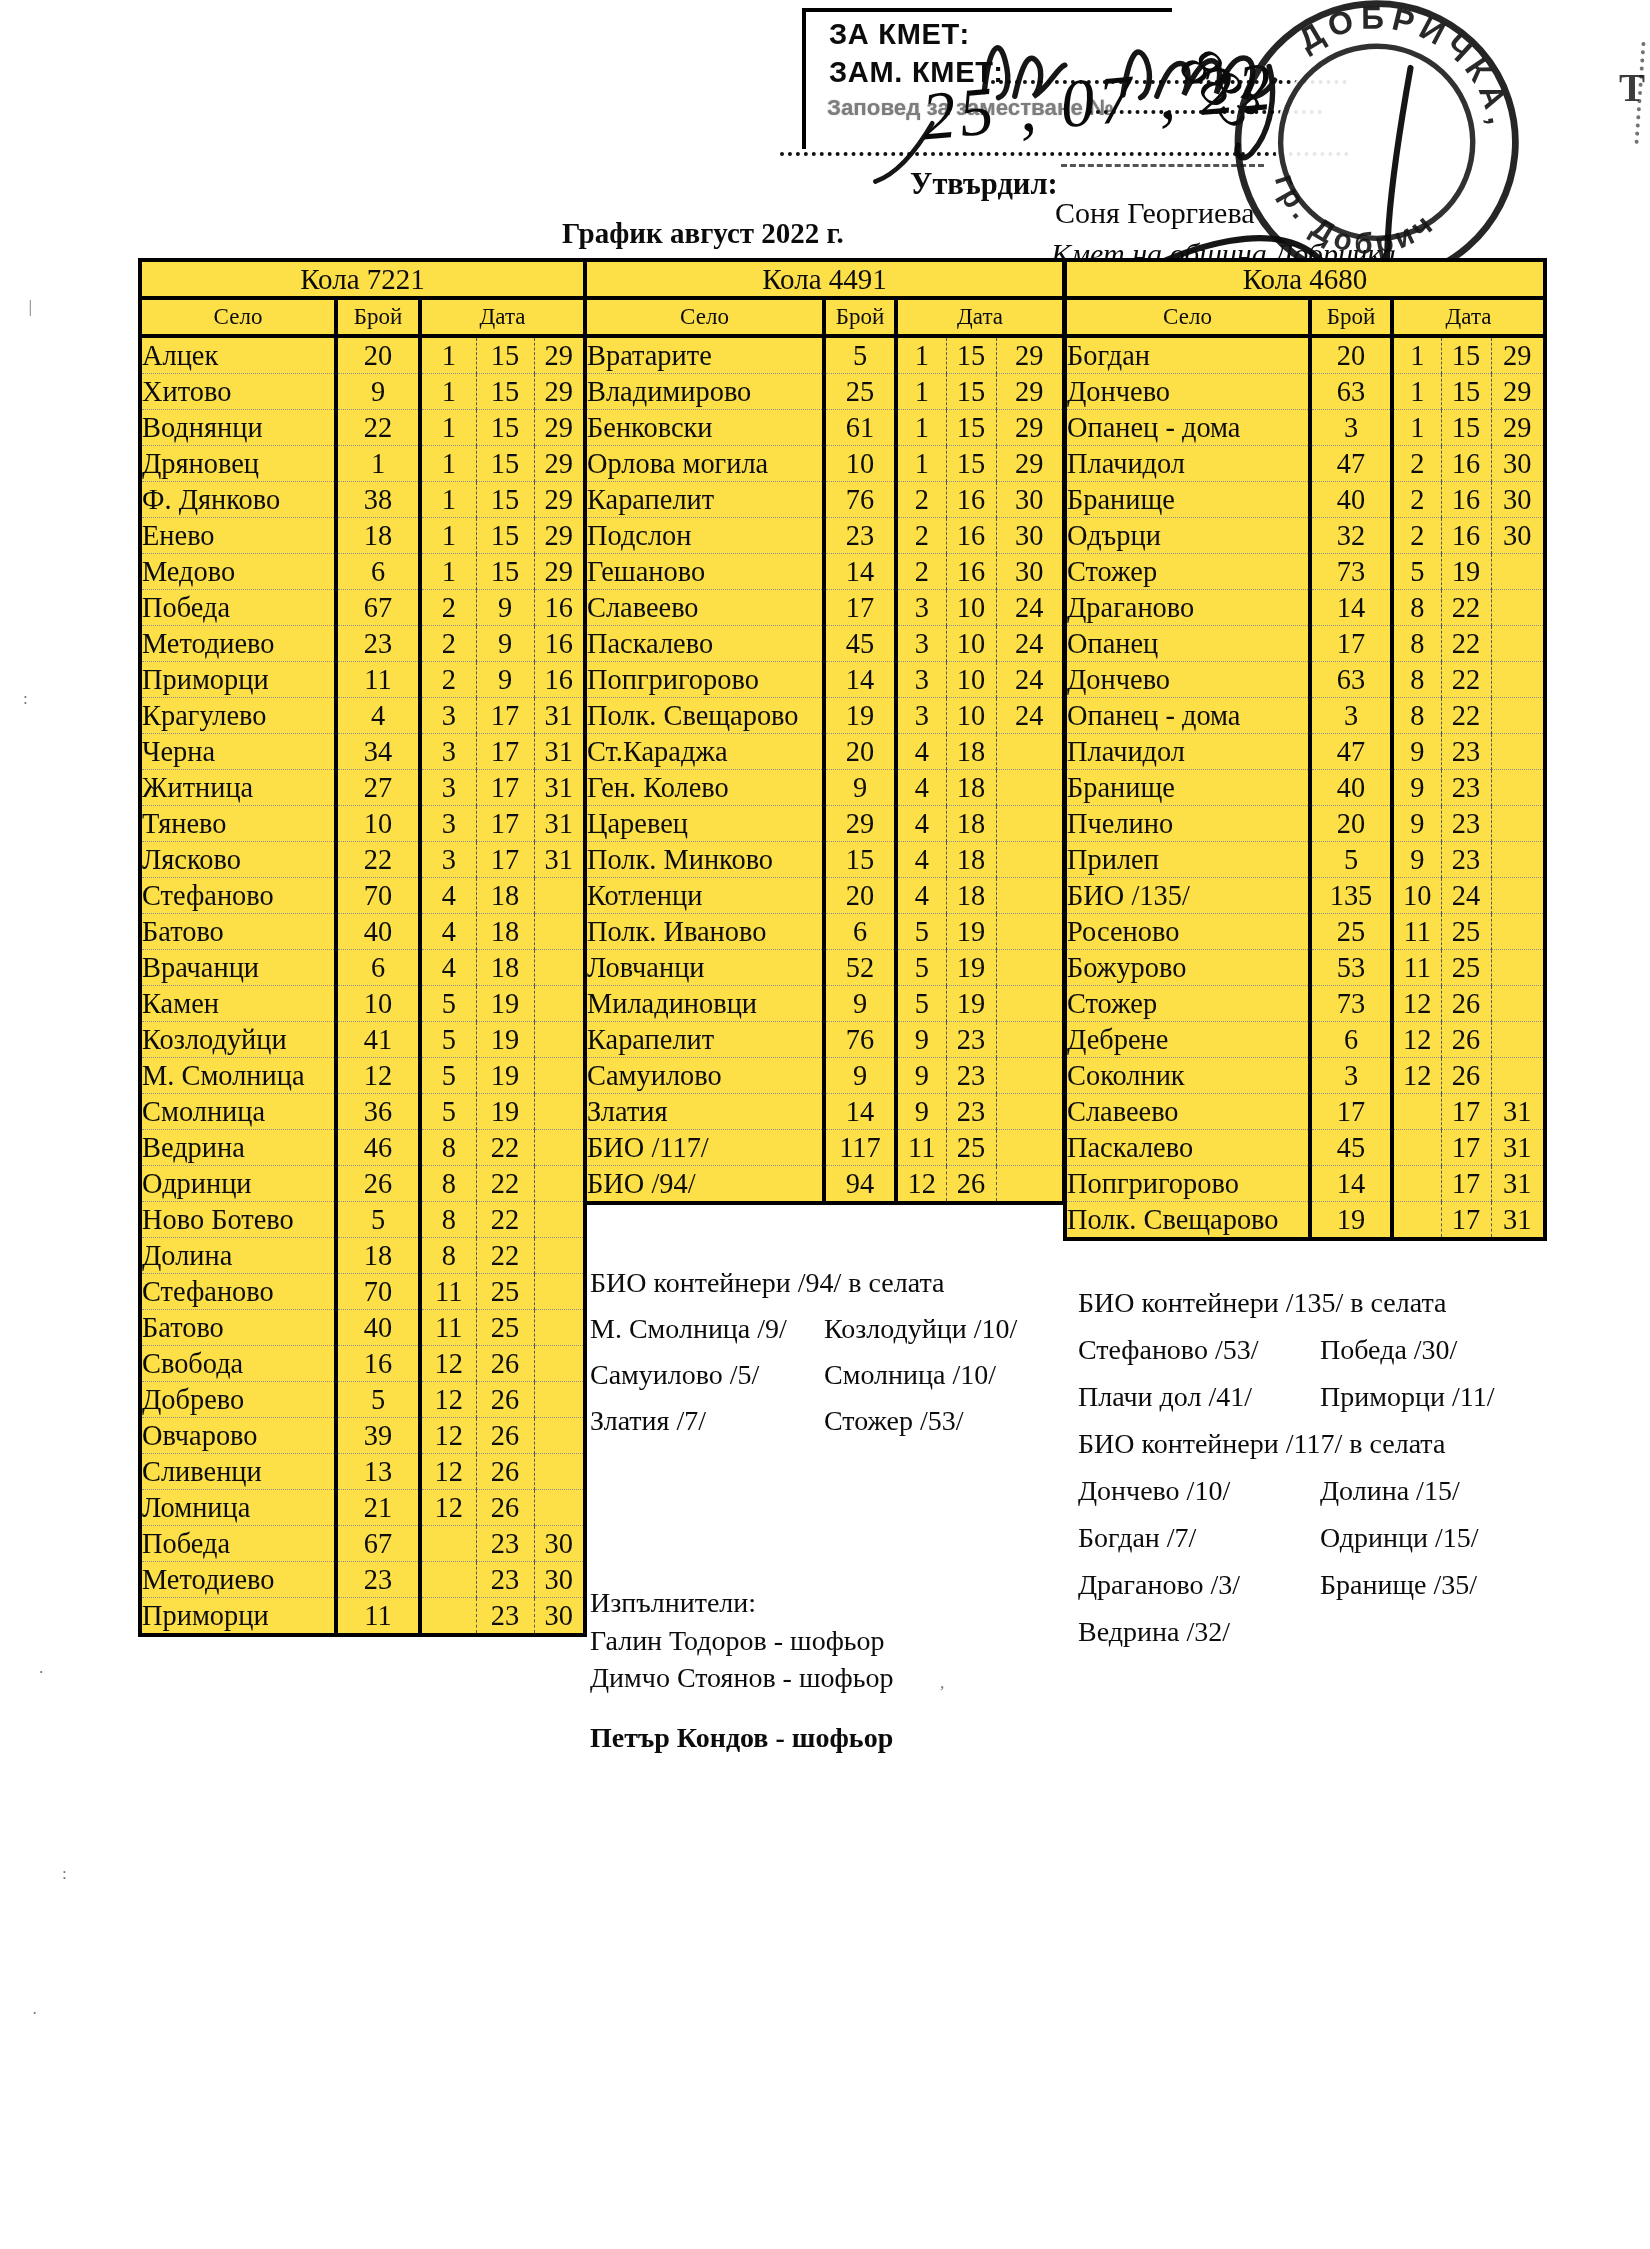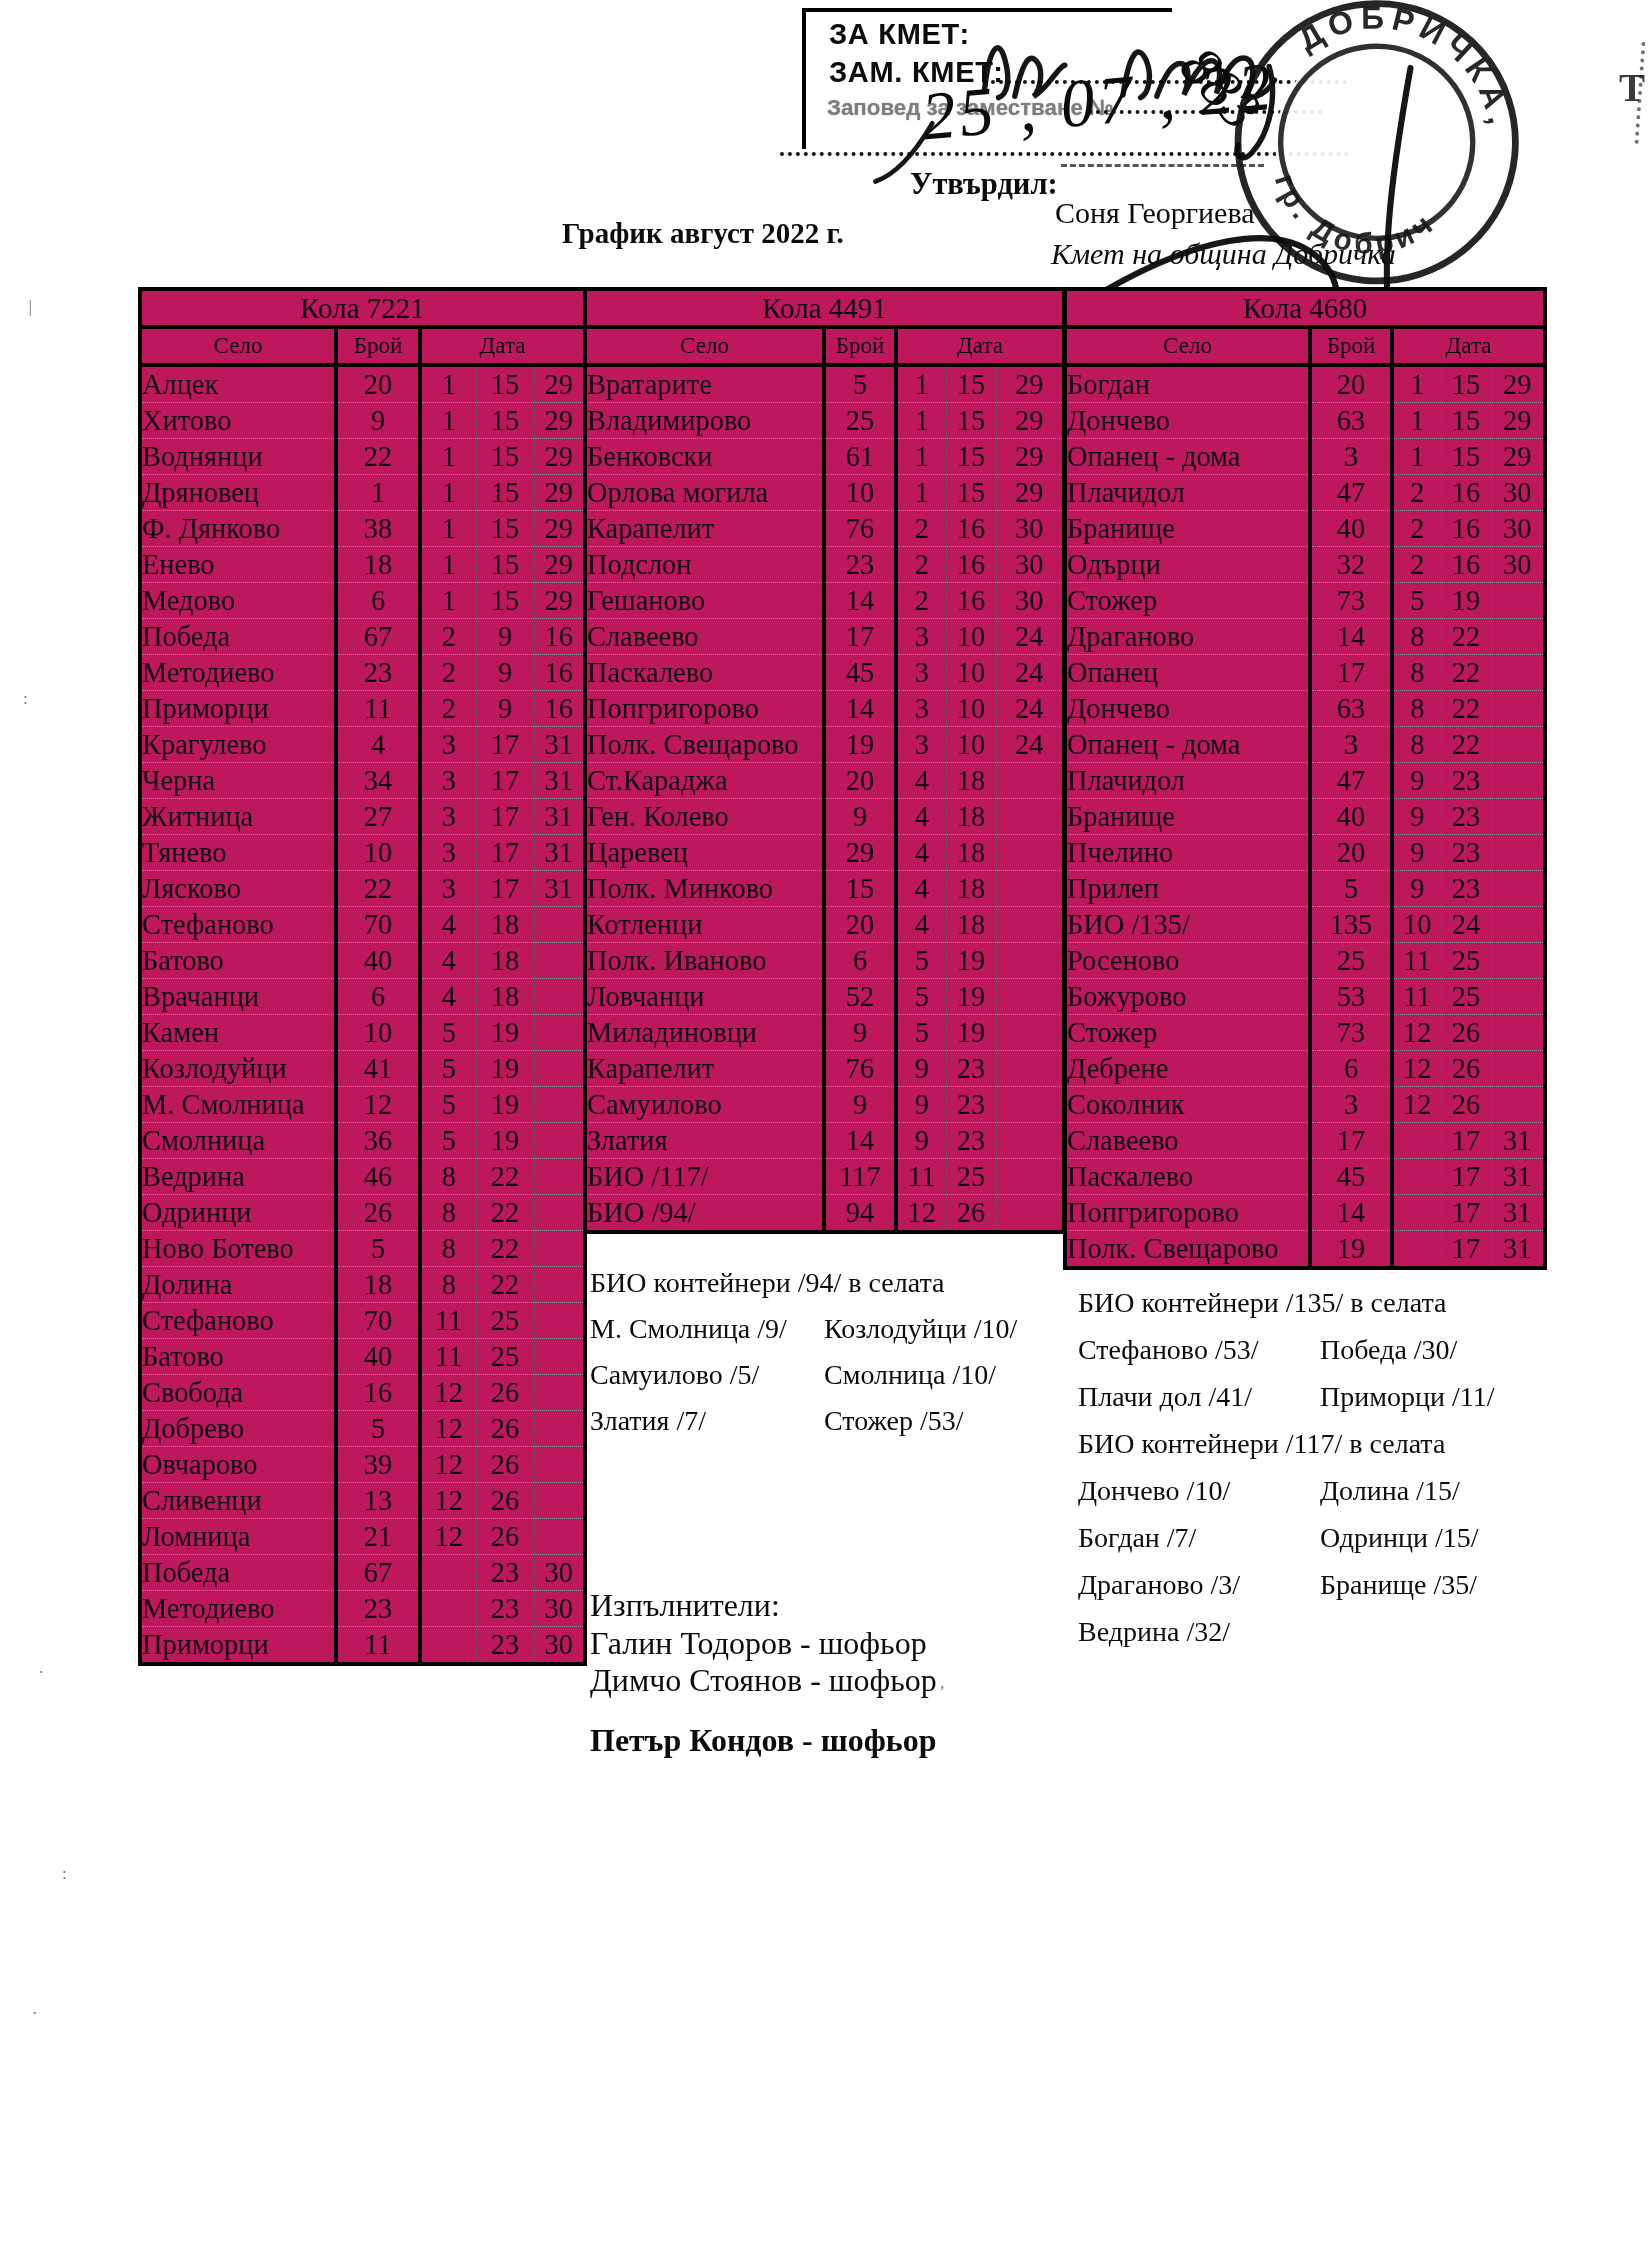--- a/index.html
+++ b/index.html
@@ -23,22 +23,22 @@
   .doc-title{position:absolute;left:562px;top:217px;font-weight:bold;font-size:29px;white-space:nowrap;}
   .approver-name{position:absolute;left:1055px;top:196px;font-weight:normal;font-size:30px;white-space:nowrap;}
   .approver-title{position:absolute;left:1051px;top:237px;font-style:italic;font-size:30px;white-space:nowrap;}
   .hw{position:absolute;font-style:italic;white-space:nowrap;color:#0a0a0a;}
   .hw-num{left:1217px;top:32.5px;font-size:58px;transform:rotate(48deg);transform-origin:left top;}
   .hw-date{left:921px;top:62px;font-size:68px;letter-spacing:4.1px;transform:rotate(-5deg);}
   .edge-mark{position:absolute;left:1638px;top:42px;height:102px;border-left:4.1px dotted #444;
              transform:rotate(4deg);opacity:.75;}
   .edge-t{position:absolute;left:1619px;top:65px;font-weight:bold;font-size:39px;opacity:.8;}
   
-  table.kola{position:absolute;top:287px;border-collapse:collapse;table-layout:fixed;
-             font-size:28.4px;line-height:34px;background:#be185d;border:4.1px solid #000;}
+  table.kola{position:absolute;top:258px;border-collapse:collapse;table-layout:fixed;
+             font-size:28.4px;line-height:34px;background:#fde047;border:4.1px solid #000;}
   .t1{left:138px;width:445px;}
   .t2{left:583px;width:479px;}
   .t3{left:1063px;width:481px;}
   table.kola td,table.kola th{padding:0;overflow:hidden;white-space:nowrap;font-weight:normal;}
   .sect-title td{height:31px;border-bottom:4.1px solid #000;font-weight:bold;text-align:center;font-size:29px;}
   .cols th{height:32px;border-bottom:4.1px solid #000;font-weight:bold;font-size:23px;text-align:center;}
   th.selo,th.broy{border-right:4.1px solid #000;}
   tbody td{height:35px;border-bottom:1.4px dotted #8f8f8f;}
   td.name{border-right:4.1px solid #000;padding-left:8.1px;text-align:left;}
   td.num{border-right:4.1px solid #000;text-align:center;}
@@ -47,21 +47,21 @@
   
   .notes{position:absolute;font-size:28px;white-space:nowrap;}
   .notes-mid{left:590px;top:1267px;width:487px;}
   .notes-right{left:1078px;top:1287px;width:514px;}
   .note-line{height:46px;}
   .notes-right .note-line{height:47px;}
   .note-row{height:46px;}
   .notes-right .note-row{height:47px;}
   .note-item.c0{display:inline-block;width:234px;}
   .notes-right .note-item.c0{width:242px;font-family:Liberation Serif, serif;}
-  .exec{position:absolute;left:590px;top:1587px;font-size:32px;white-space:nowrap;}
+  .exec{position:absolute;left:590px;top:1587px;font-size:28px;white-space:nowrap;}
   .exec-title{height:38px;}
   .exec-name{height:37px;}
   .exec-name.last{margin-top:23px;font-weight:bold;}
   
   .ink-svg{position:absolute;left:778px;top:0;pointer-events:none;}
   .speck{position:absolute;color:#555;font-size:17.6px;opacity:.8;}
 </style>
 </head>
 <body>
 

